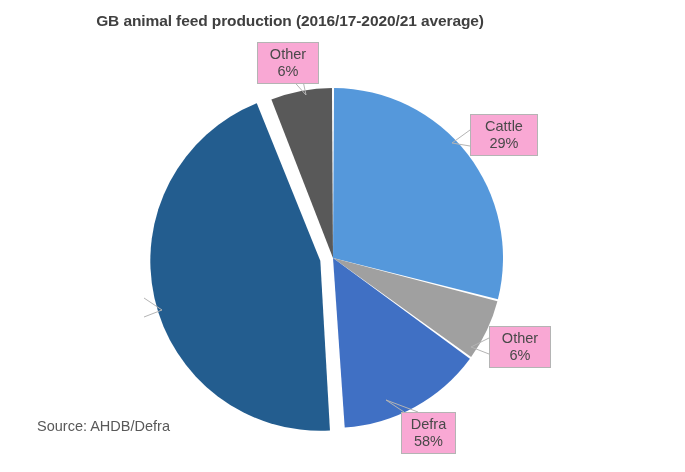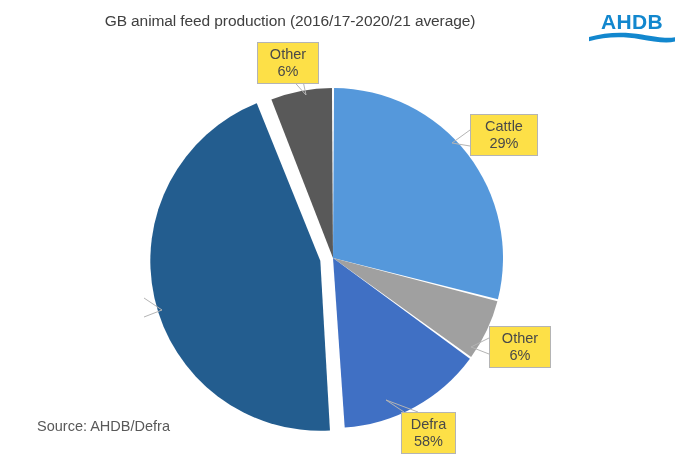--- a/index.html
+++ b/index.html
@@ -23,21 +23,21 @@
   }
 
   
   .chart-title {
     position: absolute;
     left: 0;
     top: 12px;
     width: 580px;
     text-align: center;
     font-size: 15.5px;
-    font-weight: normal;
+    font-weight: bold;
     color: #404040;
     letter-spacing: -0.1px;
     white-space: nowrap;
   }
 
   
   .logo {
     position: absolute;
     right: 9px;
     top: 11px;
@@ -70,21 +70,21 @@
     left: 0;
     top: 0;
     width: 685px;
     height: 472px;
   }
 
   
   .callout {
     position: absolute;
     border: 1px solid #b4b4b4;
-    background: #fde047;
+    background: #f9a8d4;
     color: #494949;
     font-size: 14.5px;
     line-height: 16.5px;
     text-align: center;
     padding: 3px 7px 4px 7px;
     box-sizing: border-box;
     white-space: nowrap;
   }
   .callout .cl-name { display: block; }
   .callout .cl-val  { display: block; }
@@ -106,26 +106,20 @@
     margin-left: 23px;
   }
 </style>
 </head>
 <body>
 
 <div id="chart-root">
 
   <div class="chart-title">GB animal feed production (2016/17-2020/21 average)</div>
 
-  <div class="logo">
-    <div class="logo-text">AHDB</div>
-    <svg class="logo-wave" viewBox="0 0 88 14">
-      <path d="M1,6 C18,1 36,0.5 54,3.5 C68,5.8 78,8 87,6.2 L87,10.5 C78,12.6 66,10.6 52,8.2 C35,5.3 17,5.6 1,10.2 Z" fill="#1287CE"></path>
-    </svg>
-  </div>
 
   <svg id="pie-svg" viewBox="0 0 685 472">
 
     <path fill="#5598db" d="M 333.00 258.00 L 334.04 88.00 A 170 170 0 0 1 497.91 299.27 Z"></path>
 
     <path fill="#a0a0a0" d="M 333.00 258.00 L 497.40 301.28 A 170 170 0 0 1 471.14 357.08 Z"></path>
 
     <path fill="#4070c4" d="M 333.00 258.00 L 469.92 358.76 A 170 170 0 0 1 344.71 427.60 Z"></path>
 
     <g>

